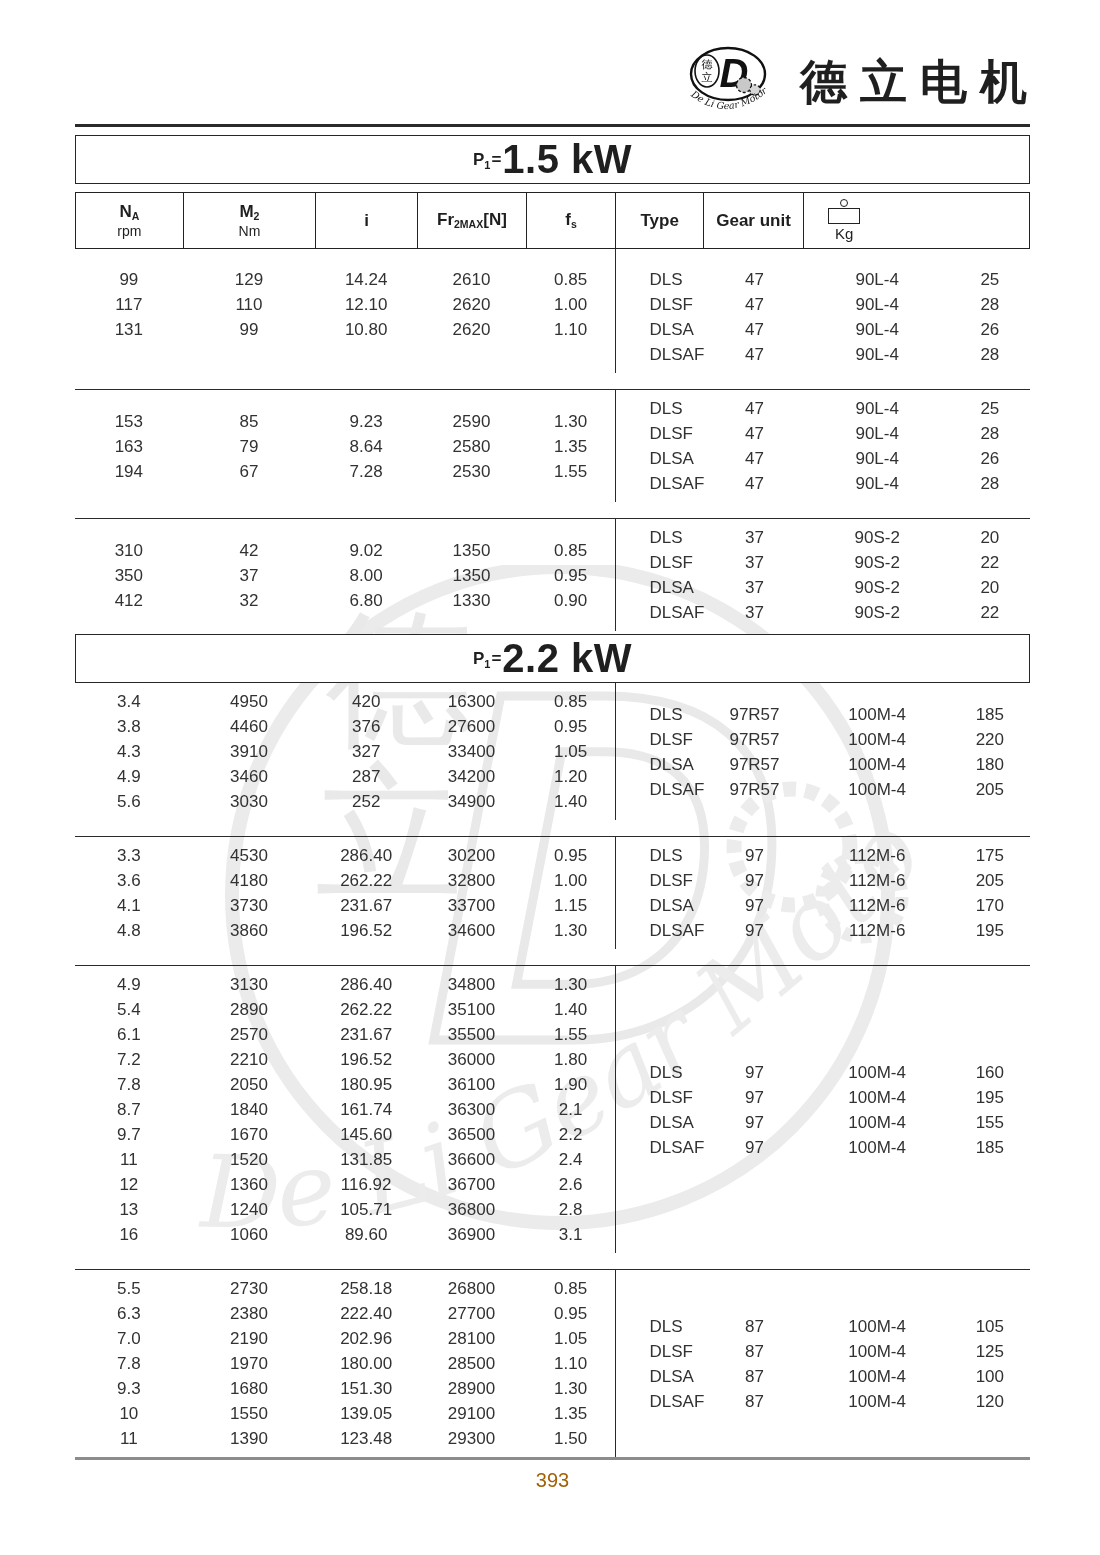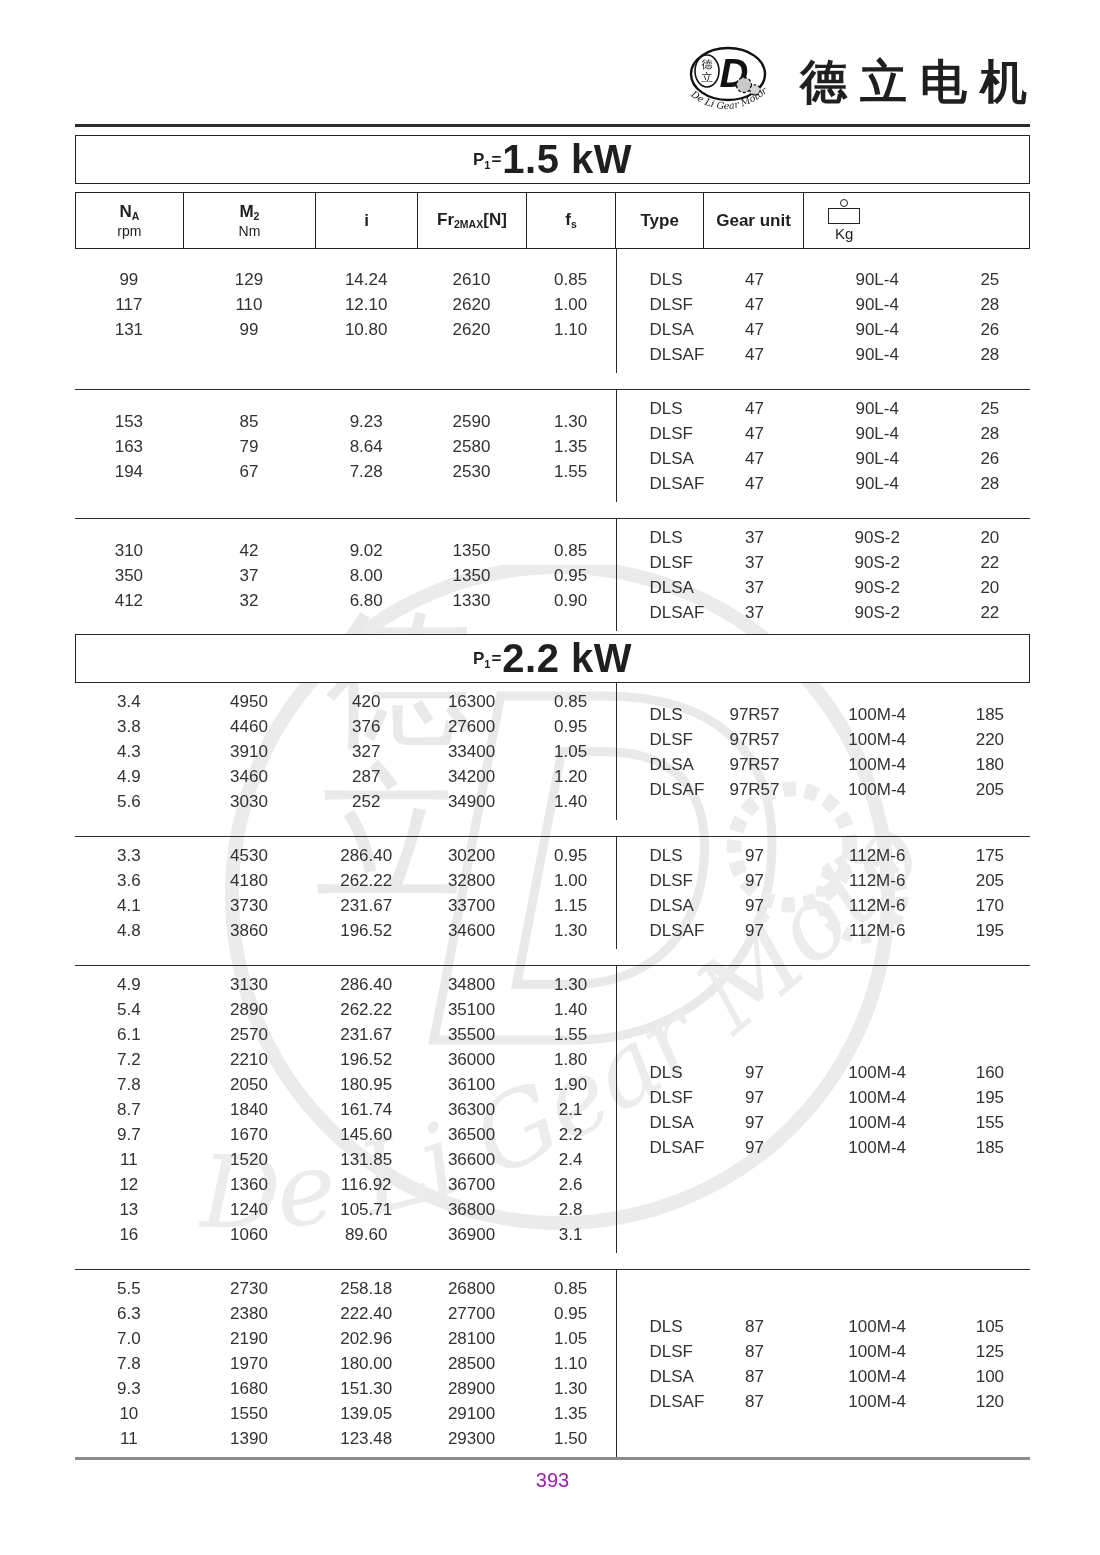--- a/index.html
+++ b/index.html
@@ -39,34 +39,34 @@
   .hmain{font-size:17px;font-weight:bold;line-height:19px;white-space:nowrap;}
   .hsub{font-size:10.5px;font-weight:bold;position:relative;top:3px;}
   .hunit{font-size:14px;line-height:16px;}
   .kgwrap{display:flex;flex-direction:column;align-items:center;}
   .weight-icon{display:flex;flex-direction:column;align-items:center;}
   .knob{width:6px;height:6px;border:1.4px solid #222;border-radius:50%;background:#fff;}
   .wbody{width:30px;height:14px;border:1.7px solid #222;margin-top:1px;background:#fff;}
   .kg-label{font-size:15px;line-height:17px;margin-top:1px;}
 
   
-  .blocks .block{display:flex;justify-content:flex-end;}
+  .blocks .block{display:flex;}
   .blocks .block + .block{border-top:1.6px solid #2a2a2a;margin-top:16px;}
   .half{display:flex;flex-direction:column;justify-content:center;padding:6px 0;box-sizing:border-box;}
   .half.left{width:56.7%;border-right:1.6px solid #2a2a2a;}
   .half.right{width:43.3%;}
   .section:first-of-type .blocks .block:first-child .half{justify-content:flex-start;padding-top:18px;}
   .drow{display:flex;height:25px;}
   .dcell{font-size:17px;line-height:25px;color:#323232;text-align:center;white-space:nowrap;box-sizing:border-box;}
   .lc1{width:19.93%;} .lc2{width:24.51%;} .lc3{width:18.87%;} .lc4{width:20.11%;} .lc5{width:16.58%;}
   .rc1{width:21.25%;text-align:left;padding-left:33px;} .rc2{width:24.25%;} .rc3{width:35.1%;} .rc4{width:19.4%;}
 
   
   .foot-rule{height:3px;background:#8c8c8c;margin-top:0;}
-  .page-num{text-align:center;font-size:20px;color:#a21caf;margin-top:9px;}
+  .page-num{text-align:center;font-size:20px;color:#a16207;margin-top:9px;}
 </style>
 </head>
 <body>
 
 <svg class="wm-svg" viewBox="0 0 960 745" aria-hidden="true">
   <circle cx="490" cy="330" r="328" fill="none" stroke="#ebebeb" stroke-width="14"></circle>
   <text x="255" y="165" font-size="148" fill="#e9e9e9" font-family="DejaVu Sans, sans-serif">德</text>
   <text x="245" y="320" font-size="148" fill="#e9e9e9" font-family="DejaVu Sans, sans-serif">立</text>
   <text x="355" y="475" font-size="500" font-style="italic" font-weight="bold" fill="none" stroke="#e9e9e9" stroke-width="9" font-family="Liberation Sans, sans-serif">D</text>
   <circle cx="722" cy="282" r="58" fill="none" stroke="#ececec" stroke-width="15" stroke-dasharray="13 9"></circle>

